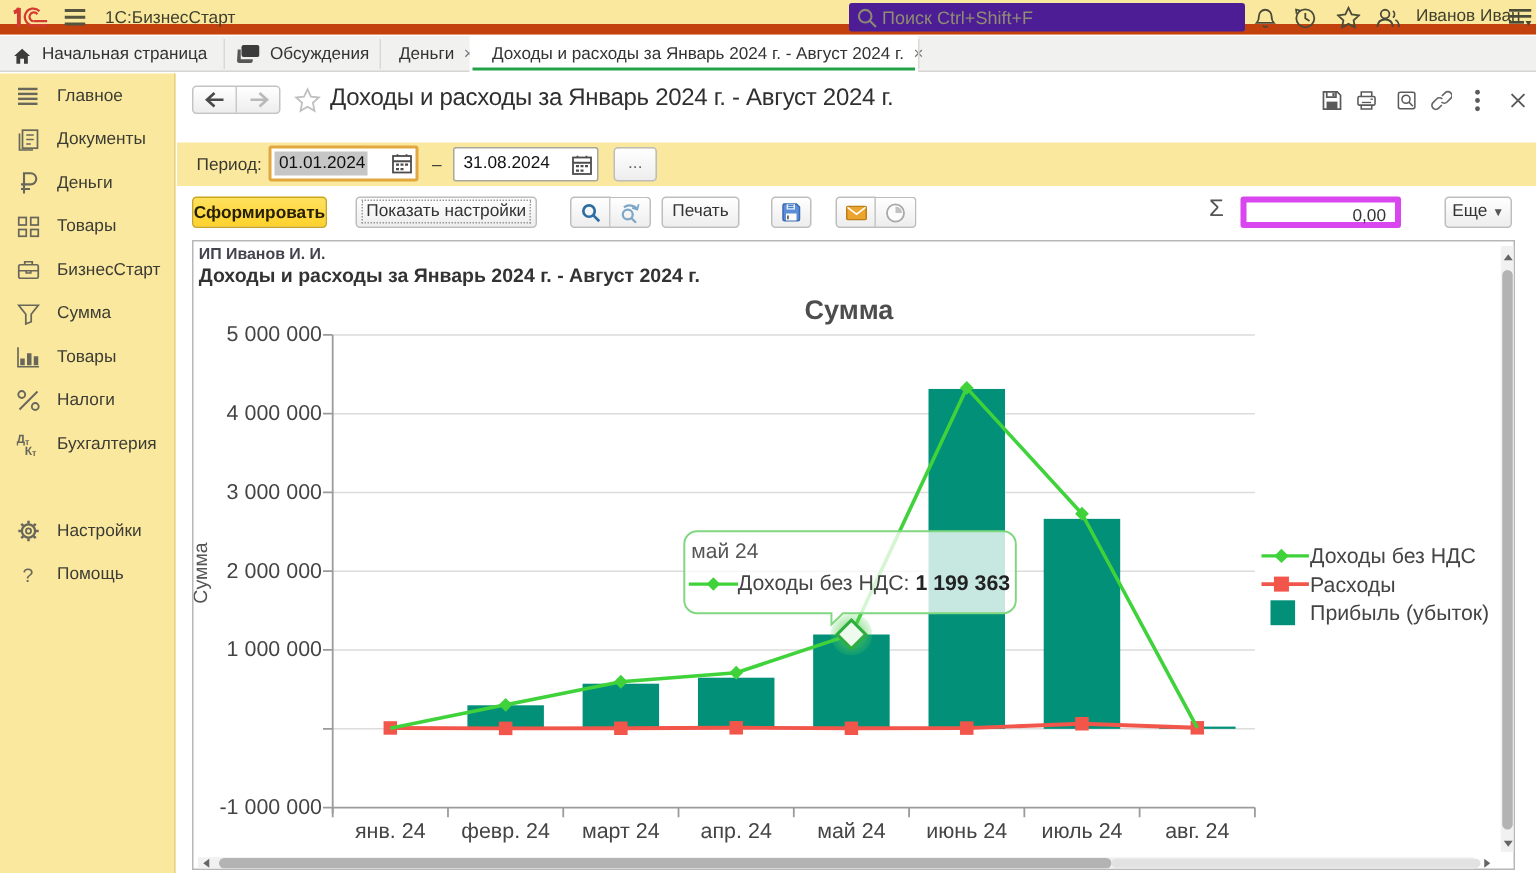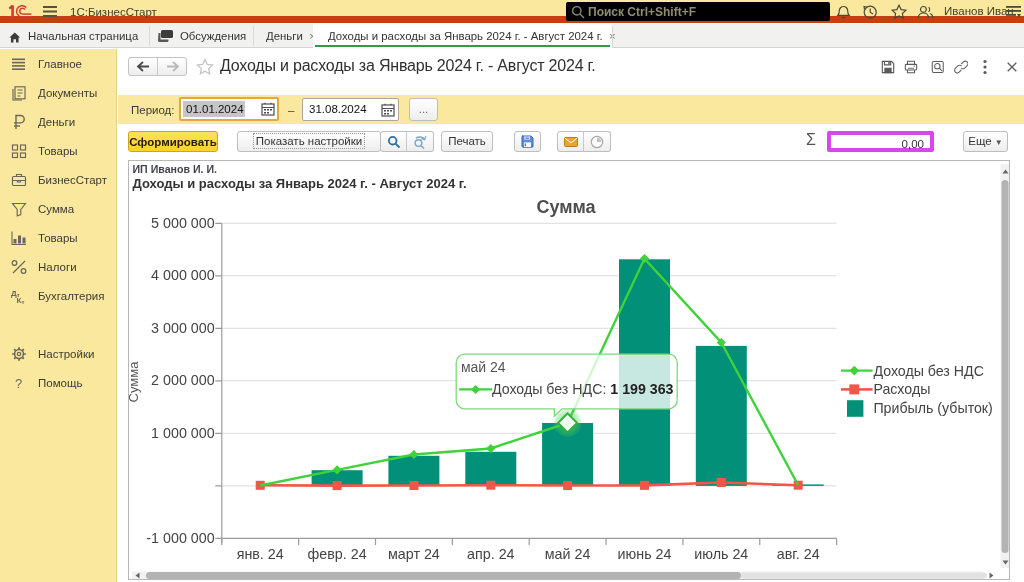--- a/index.html
+++ b/index.html
@@ -1,21 +1,21 @@
 <!DOCTYPE html>
 <html lang="ru"><head>
 <meta charset="utf-8">
 <style>
 * { margin:0; padding:0; box-sizing:border-box; }
 html,body { width:1024px; height:582px; overflow:hidden; }
 body { font-family:"Liberation Sans", sans-serif; font-size:11.5px; color:#3c3c34; background:#fff; position:relative; }
 .abs { position:absolute; }
 #topbar { position:absolute; left:0; top:0; width:1024px; height:23px; background:#fae89e; border-bottom:7px solid #c2410c; }
 #topbar .ttl { position:absolute; left:70px; top:6px; font-size:11.5px; color:#40402f; }
-#searchbox { position:absolute; left:566px; top:2px; width:264px; height:19px; background:#000000; border-radius:2px;font-weight:bold; }
+#searchbox { position:absolute; left:566px; top:2px; width:264px; height:19px; background:#4c1d95; border-radius:2px; }
 #searchbox span { position:absolute; left:22px; top:3px; color:#8f8d72; font-size:12px; }
 .user { position:absolute; left:944px; top:5px; font-size:11.5px; color:#40402f; }
 #tabbar { position:absolute; left:0; top:24px; width:1024px; height:24px; background:#f1f1ef; border-bottom:1px solid #d5d5d2; }
 .tab { position:absolute; top:0; height:24px; line-height:24px; color:#333; font-size:11.4px; white-space:nowrap;text-align:center; }
 .tabsep { position:absolute; top:2px; height:20px; width:1px; background:#d9d9d6; }
 .tabx { color:#777; }
 #activetab { position:absolute; left:313px; top:0; width:299px; height:25px; background:#fff; }
 #activetab .gline { position:absolute; left:2px; right:2px; bottom:2px; height:2.5px; background:#25a147; }
 #sidebar { position:absolute; left:0; top:49px; width:117px; height:533px; background:#fae89e; border-right:1px solid #e3d385; }
 .sbitem { position:absolute; left:0; width:117px; height:29px; }
@@ -299,21 +299,21 @@
             <rect x="6" y="7" width="2" height="1.5"></rect>
             <rect x="9" y="7" width="2" height="1.5"></rect>
             <rect x="3" y="10" width="2" height="1.5"></rect>
             <rect x="6" y="10" width="2" height="1.5"></rect>
           </g>
         </g>
       </svg>
   </div>
   <div class="btn" style="left:409px;top:98px;width:29px;height:23px;line-height:20px;color:#666">...</div>
   <div class="ybtn" style="left:128px;top:131px;width:90px;height:21px;line-height:20px">Сформировать</div>
-  <div class="btn" style="left:237px;top:131px;width:144px;height:21px;line-height:19px"><span style="outline:1px dotted #999;display:inline-block;padding:0 2px;line-height:14px;margin-top:2px">Показать настройки</span></div>
+  <div class="btn" style="left:237px;top:131px;width:121px;height:21px;line-height:19px"><span style="outline:1px dotted #999;display:inline-block;padding:0 2px;line-height:14px;margin-top:2px">Показать настройки</span></div>
   <div class="btn" style="left:380px;top:131px;width:27px;height:21px;border-radius:3px 0 0 3px">
     <svg style="margin-top:3px" width="14" height="14" viewBox="0 0 14 14">
         <g fill="none" stroke="#2e6da4" stroke-width="1.8">
           <circle cx="5.7" cy="5.7" r="3.8"></circle>
           <path d="M8.6 8.6 L12.5 12.5"></path>
         </g>
       </svg>
   </div>
   <div class="btn" style="left:406px;top:131px;width:28px;height:21px;border-radius:0 3px 3px 0;border-left:1px solid #c9c9c9">
     <svg style="margin-top:3px" width="15" height="14" viewBox="0 0 15 14">

